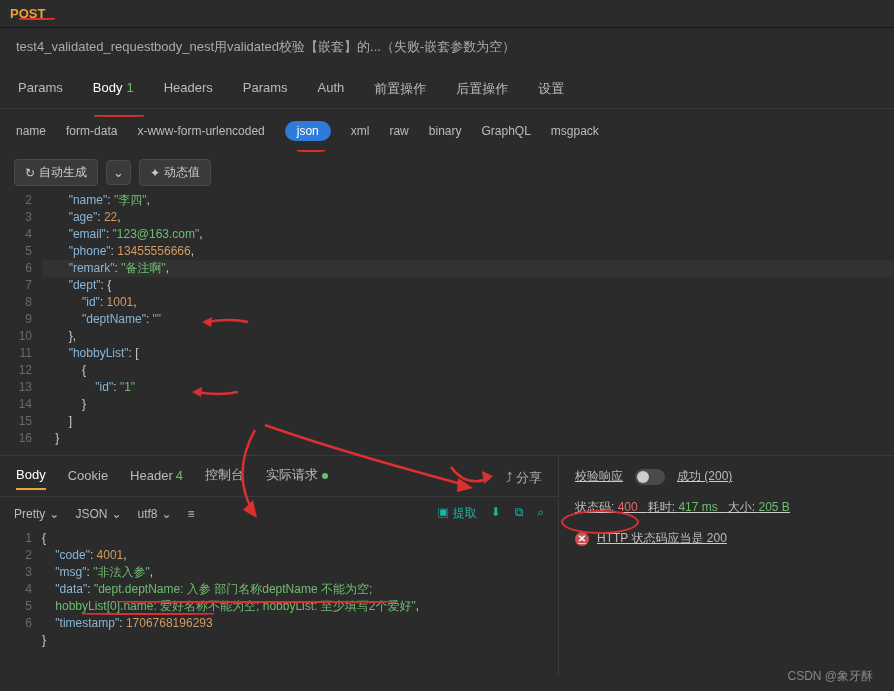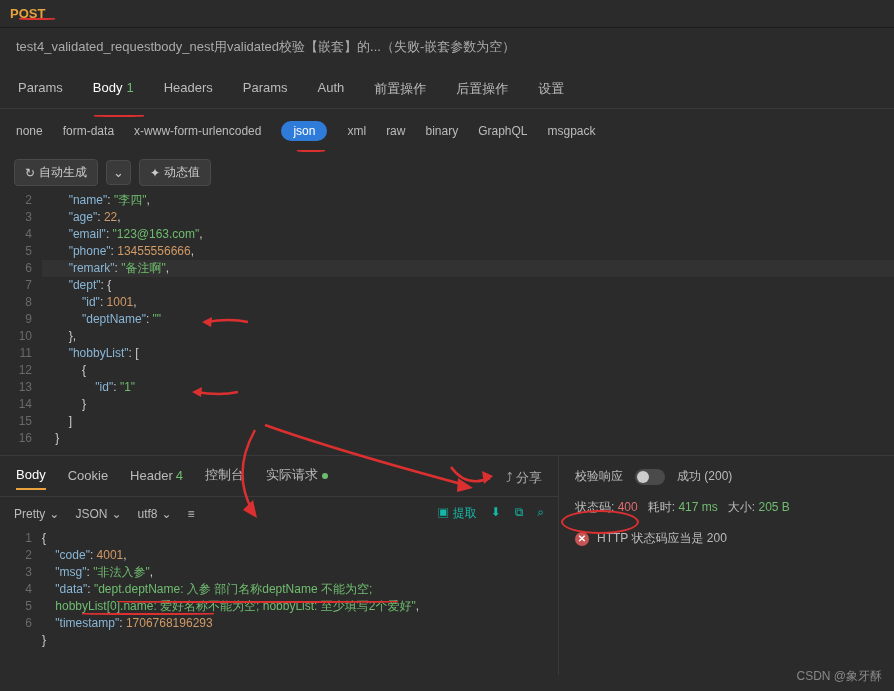--- a/index.html
+++ b/index.html
@@ -36,21 +36,21 @@
 .code { flex: 1; white-space: pre; color: #ccc; }
 .k { color: #8ab6d6; }   
 .s { color: #6fbc6f; }   
 .n { color: #d19a66; }   
 .p { color: #ccc; }      
 .hl-line { background: #323232; display: inline-block; width: 100%; }
 
 
 .resp-row { display: flex; border-top: 1px solid #3a3a3a; margin-top: 8px; height: 220px; }
 .resp-left { flex: 1; border-right: 1px solid #3a3a3a; display: flex; flex-direction: column; min-width: 0; }
-.resp-right { width: 335px; padding: 12px 16px; }
+.resp-right { width: 335px; padding: 12px 16px; text-decoration: underline; }
 
 .resp-tabs { display: flex; gap: 22px; padding: 10px 16px 6px; border-bottom: 1px solid #3a3a3a; align-items: center; position: relative; }
 .resp-tab { color: #bbb; cursor: pointer; padding-bottom: 6px; }
 .resp-tab.active { color: #fff; border-bottom: 2px solid #e8a33d; }
 .resp-tab .badge { color: #6fbc6f; margin-left: 3px; }
 .dot-green { width: 6px; height: 6px; background: #6fbc6f; border-radius: 50%; display: inline-block; margin-left: 4px; vertical-align: middle; }
 .share { margin-left: auto; display: flex; align-items: center; gap: 4px; color: #aaa; cursor: pointer; }
 
 .resp-toolbar { display: flex; gap: 16px; padding: 8px 14px; align-items: center; font-size: 12px; }
 .dd { display: flex; align-items: center; gap: 4px; color: #bbb; cursor: pointer; }
@@ -65,21 +65,21 @@
 
 .stats { font-size: 12px; color: #bbb; margin-bottom: 14px; }
 .stats .red { color: #e06c6c; }
 .stats .grn { color: #6fbc6f; }
 
 .vr-title { font-size: 12px; color: #ccc; margin-bottom: 10px; }
 .vr-item { display: flex; align-items: center; gap: 8px; font-size: 12px; color: #bbb; }
 .x-icon { width: 14px; height: 14px; background: #c75454; border-radius: 50%; display: flex; align-items: center; justify-content: center; color: #fff; font-size: 10px; font-weight: bold; }
 
 
-.wm { position: absolute; bottom: 6px; right: 12px; color: #888; font-size: 12px; z-index: 300; }
+.wm { position: absolute; bottom: 6px; right: 21px; color: #888; font-size: 12px; z-index: 300; }
 
 
 .red-ul { border-bottom: 2.5px solid #dc3030; border-radius: 0 0 40% 40%; }
 .red-circ { border: 2.5px solid #dc3030; border-radius: 50%; }
 .arrow-svg { stroke: #dc3030; stroke-width: 2.5; fill: none; }
 .arrow-head { fill: #dc3030; }
 </style>
 </head>
 <body>
 
@@ -94,21 +94,21 @@
     <div class="tab1 active">Body<span class="badge">1</span></div>
     <div class="tab1">Headers</div>
     <div class="tab1">Params</div>
     <div class="tab1">Auth</div>
     <div class="tab1">前置操作</div>
     <div class="tab1">后置操作</div>
     <div class="tab1">设置</div>
   </div>
 
 <div class="types" id="types">
-    <span class="type">none</span>
+    <span class="type">name</span>
     <span class="type">form-data</span>
     <span class="type">x-www-form-urlencoded</span>
     <span class="type active">json</span>
     <span class="type">xml</span>
     <span class="type">raw</span>
     <span class="type">binary</span>
     <span class="type">GraphQL</span>
     <span class="type">msgpack</span>
   </div>
 

